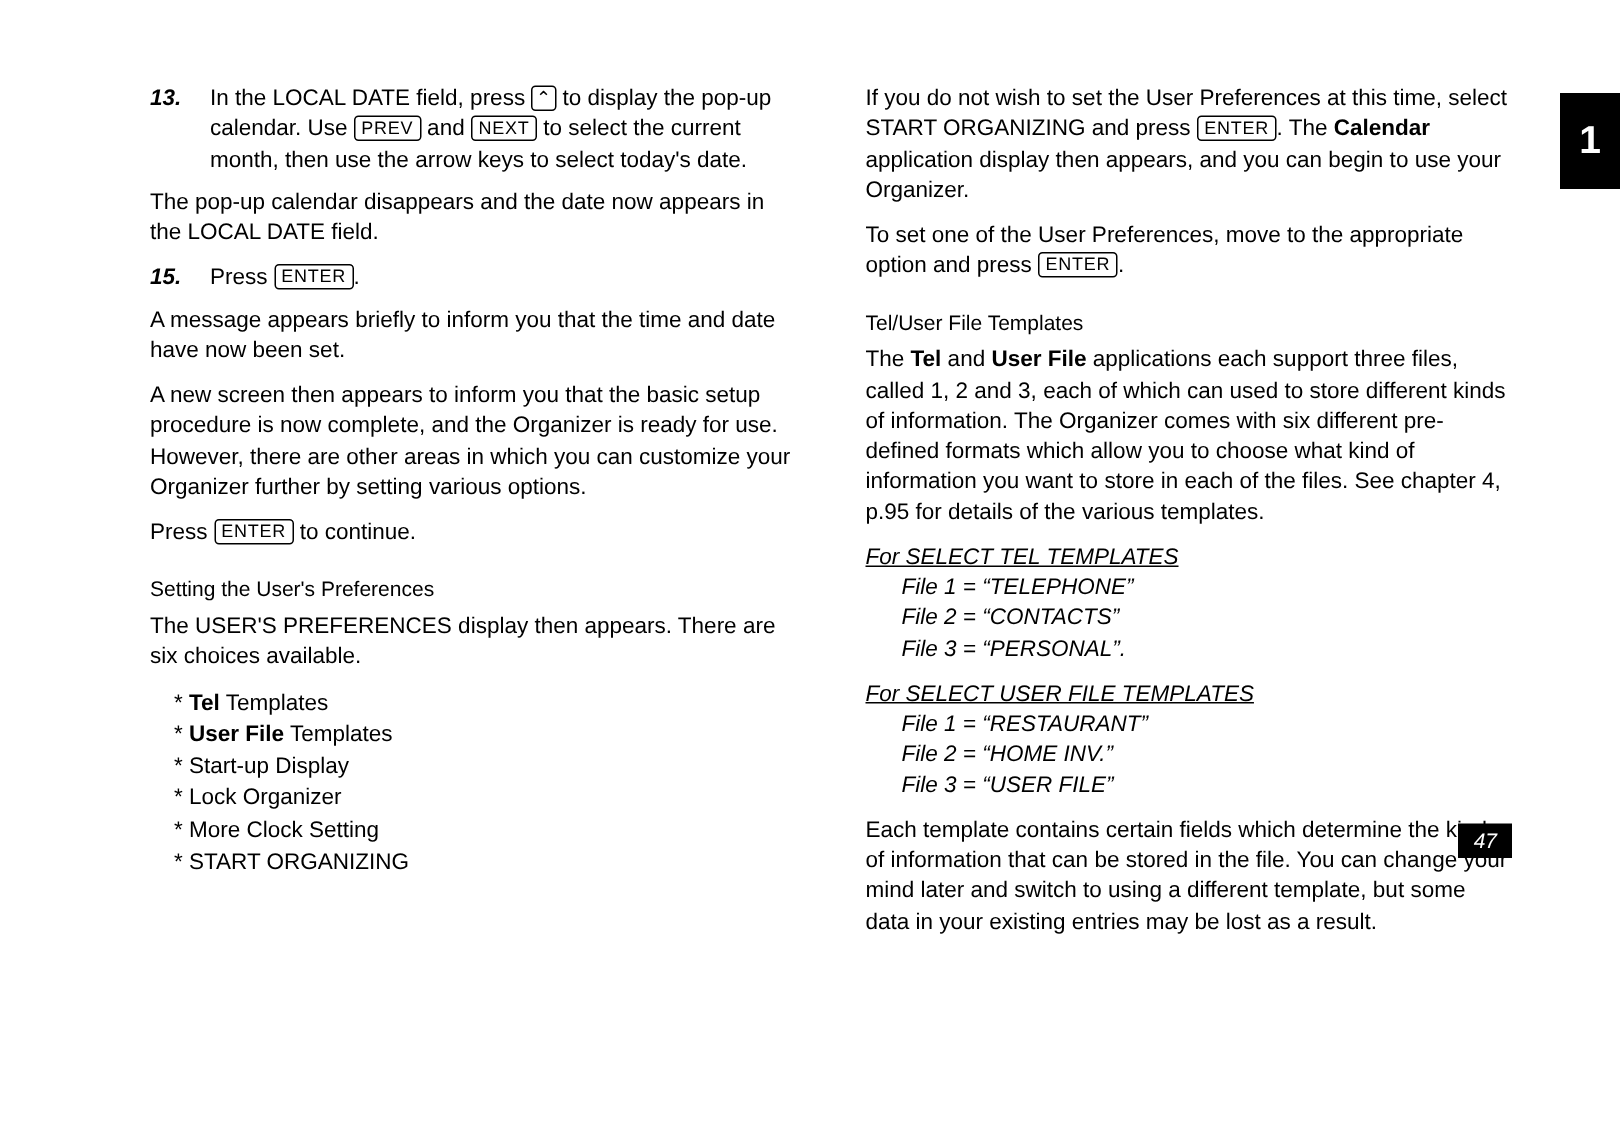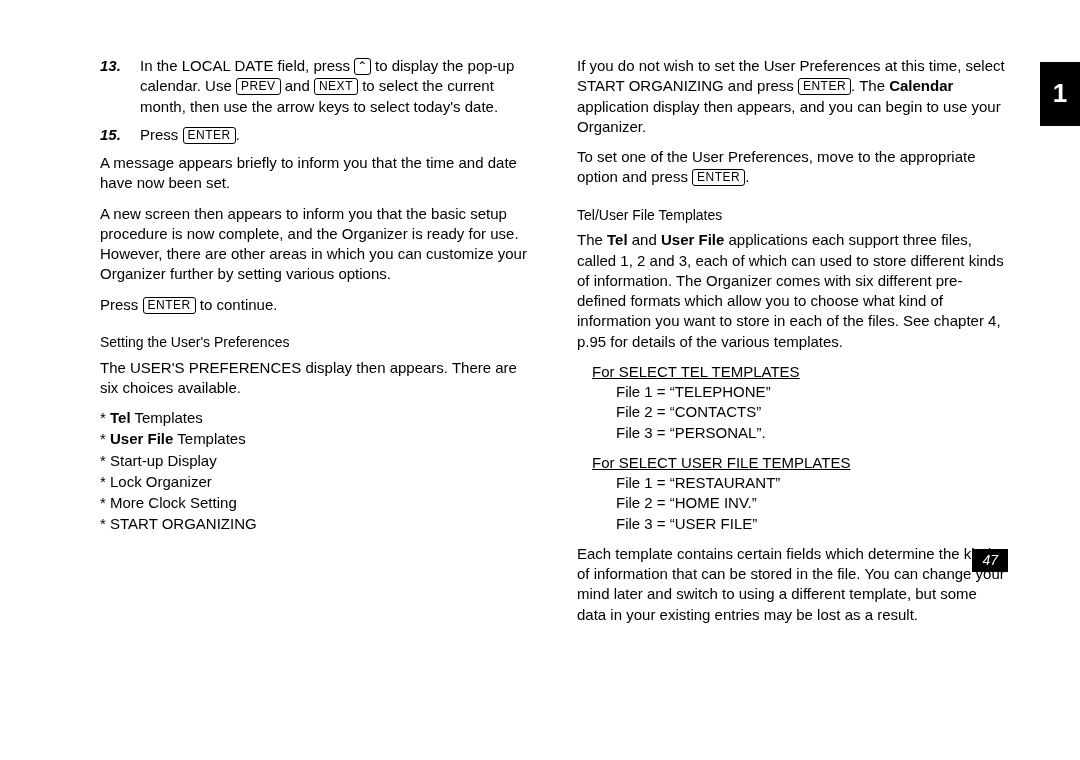--- a/index.html
+++ b/index.html
@@ -65,24 +65,25 @@
     text-align: center;
   }
   .ul {
     text-decoration: underline;
   }
   .bold { font-weight: bold; }
   .choices {
     margin: 10px 0 10px 0;
   }
   .choices div {
-    margin: 1px 0;
+    margin: 1px 16px;
   }
   .tpl-block {
-    margin: 8px 0 10px 15px;
+    margin: 8px 0 10px 0;
+    font-style: italic;
   }
   .tpl-block .indent {
     margin-left: 24px;
   }
   .page-num {
     position: absolute;
     bottom: 36px;
     right: 72px;
     background: #000;
     color: #fff;
@@ -114,20 +115,21 @@
     <div class="col">
 
       <div class="step">
         <div class="step-num">13.</div>
         <div class="step-body">
           <span>In the LOCAL DATE field, press </span><span class="keycap sm">⌃</span><span> to display the pop-up calendar. Use </span><span class="keycap">PREV</span><span> and </span><span class="keycap">NEXT</span><span> to select the current month, then use the arrow keys to select today's date.</span>
         </div>
       </div>
 
 
+      <p>The pop-up calendar disappears and the date now appears in the LOCAL DATE field.</p>
 
       <div class="step">
         <div class="step-num">15.</div>
         <div class="step-body">
           <span>Press </span><span class="keycap">ENTER</span><span>.</span>
         </div>
       </div>
 
       <p>A message appears briefly to inform you that the time and date have now been set.</p>
       <p>A new screen then appears to inform you that the basic setup procedure is now complete, and the Organizer is ready for use. However, there are other areas in which you can customize your Organizer further by setting various options.</p>

